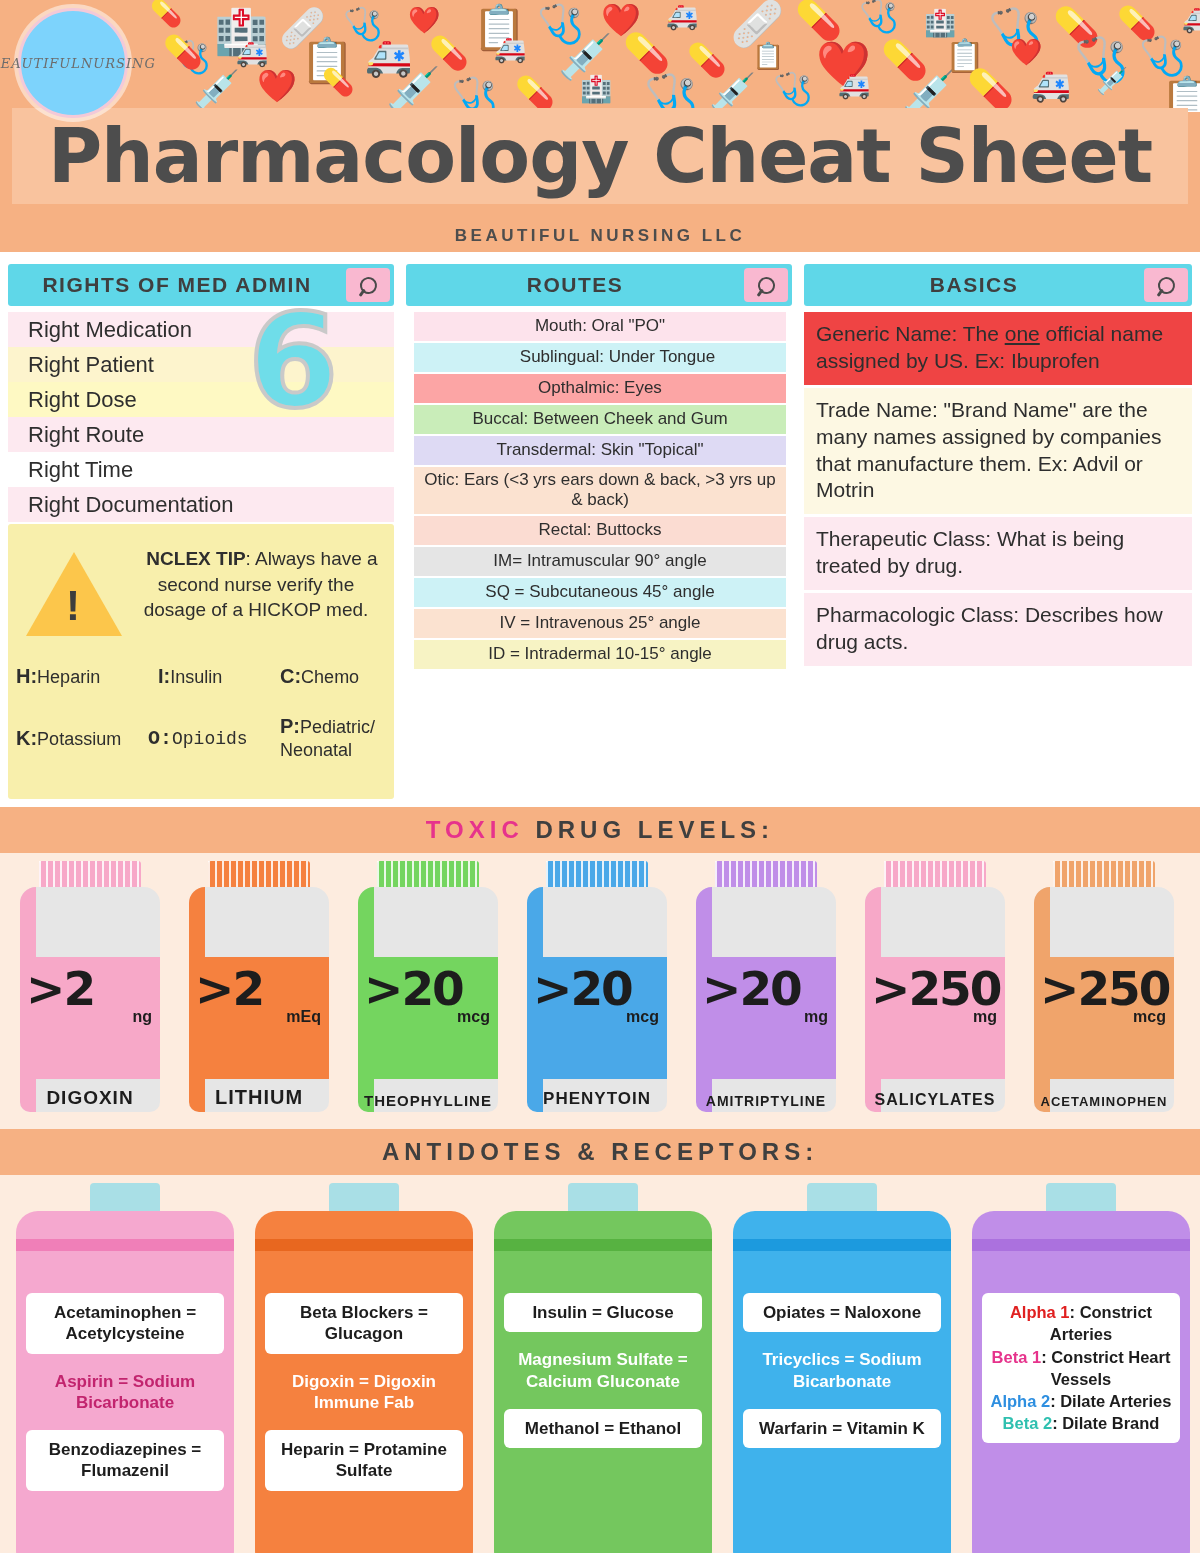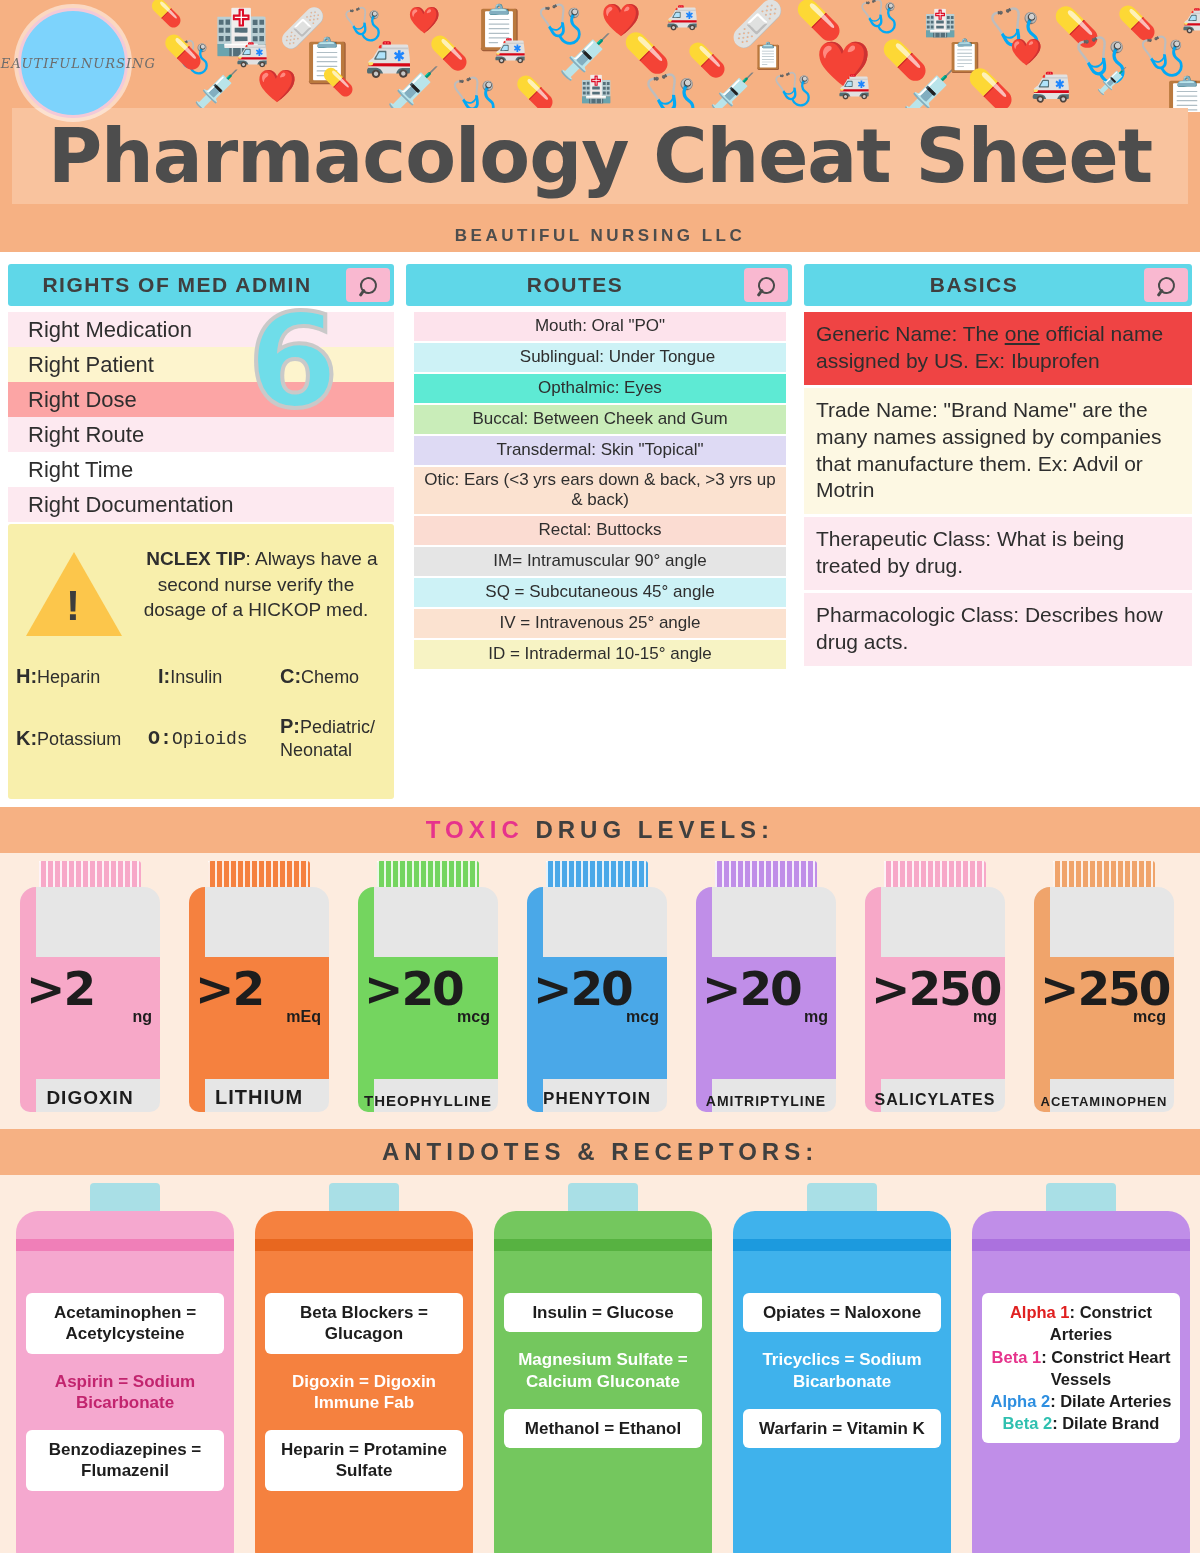--- a/index.html
+++ b/index.html
@@ -470,21 +470,21 @@
         <span class="mag"></span>
       </div>
   </div>
   <div class="rights-list" id="rights-list">
       <div class="r" style="background: rgb(253, 233, 240);">
         <span>Right Medication</span>
       </div>
       <div class="r" style="background: rgb(253, 244, 205);">
         <span>Right Patient</span>
       </div>
-      <div class="r" style="background: #fca5a5;">
+      <div class="r" style="background: #fef9c3;">
         <span>Right Dose</span>
       </div>
       <div class="r" style="background: rgb(253, 233, 240);">
         <span>Right Route</span>
       </div>
       <div class="r" style="background: rgb(255, 255, 255);">
         <span>Right Time</span>
       </div>
       <div class="r" style="background: rgb(253, 233, 240);">
         <span>Right Documentation</span>
@@ -514,21 +514,21 @@
         <span class="mag"></span>
       </div>
   </div>
   <div class="routes" id="routes-list">
       <div class="route" style="background: rgb(253, 227, 236);">
         <span>Mouth: Oral "PO"</span>
       </div>
       <div class="route" style="background: rgb(205, 242, 246); padding-left: 43px;">
         <span>Sublingual: Under Tongue</span>
       </div>
-      <div class="route" style="background: #5eead4;">
+      <div class="route" style="background: #fca5a5;">
         <span>Opthalmic: Eyes</span>
       </div>
       <div class="route" style="background: rgb(201, 237, 185);">
         <span>Buccal: Between Cheek and Gum</span>
       </div>
       <div class="route" style="background: rgb(222, 218, 244);">
         <span>Transdermal: Skin "Topical"</span>
       </div>
       <div class="route" style="background: rgb(251, 226, 208);">
         <span>Otic: Ears (&lt;3 yrs ears down &amp; back, &gt;3 yrs up &amp; back)</span>

